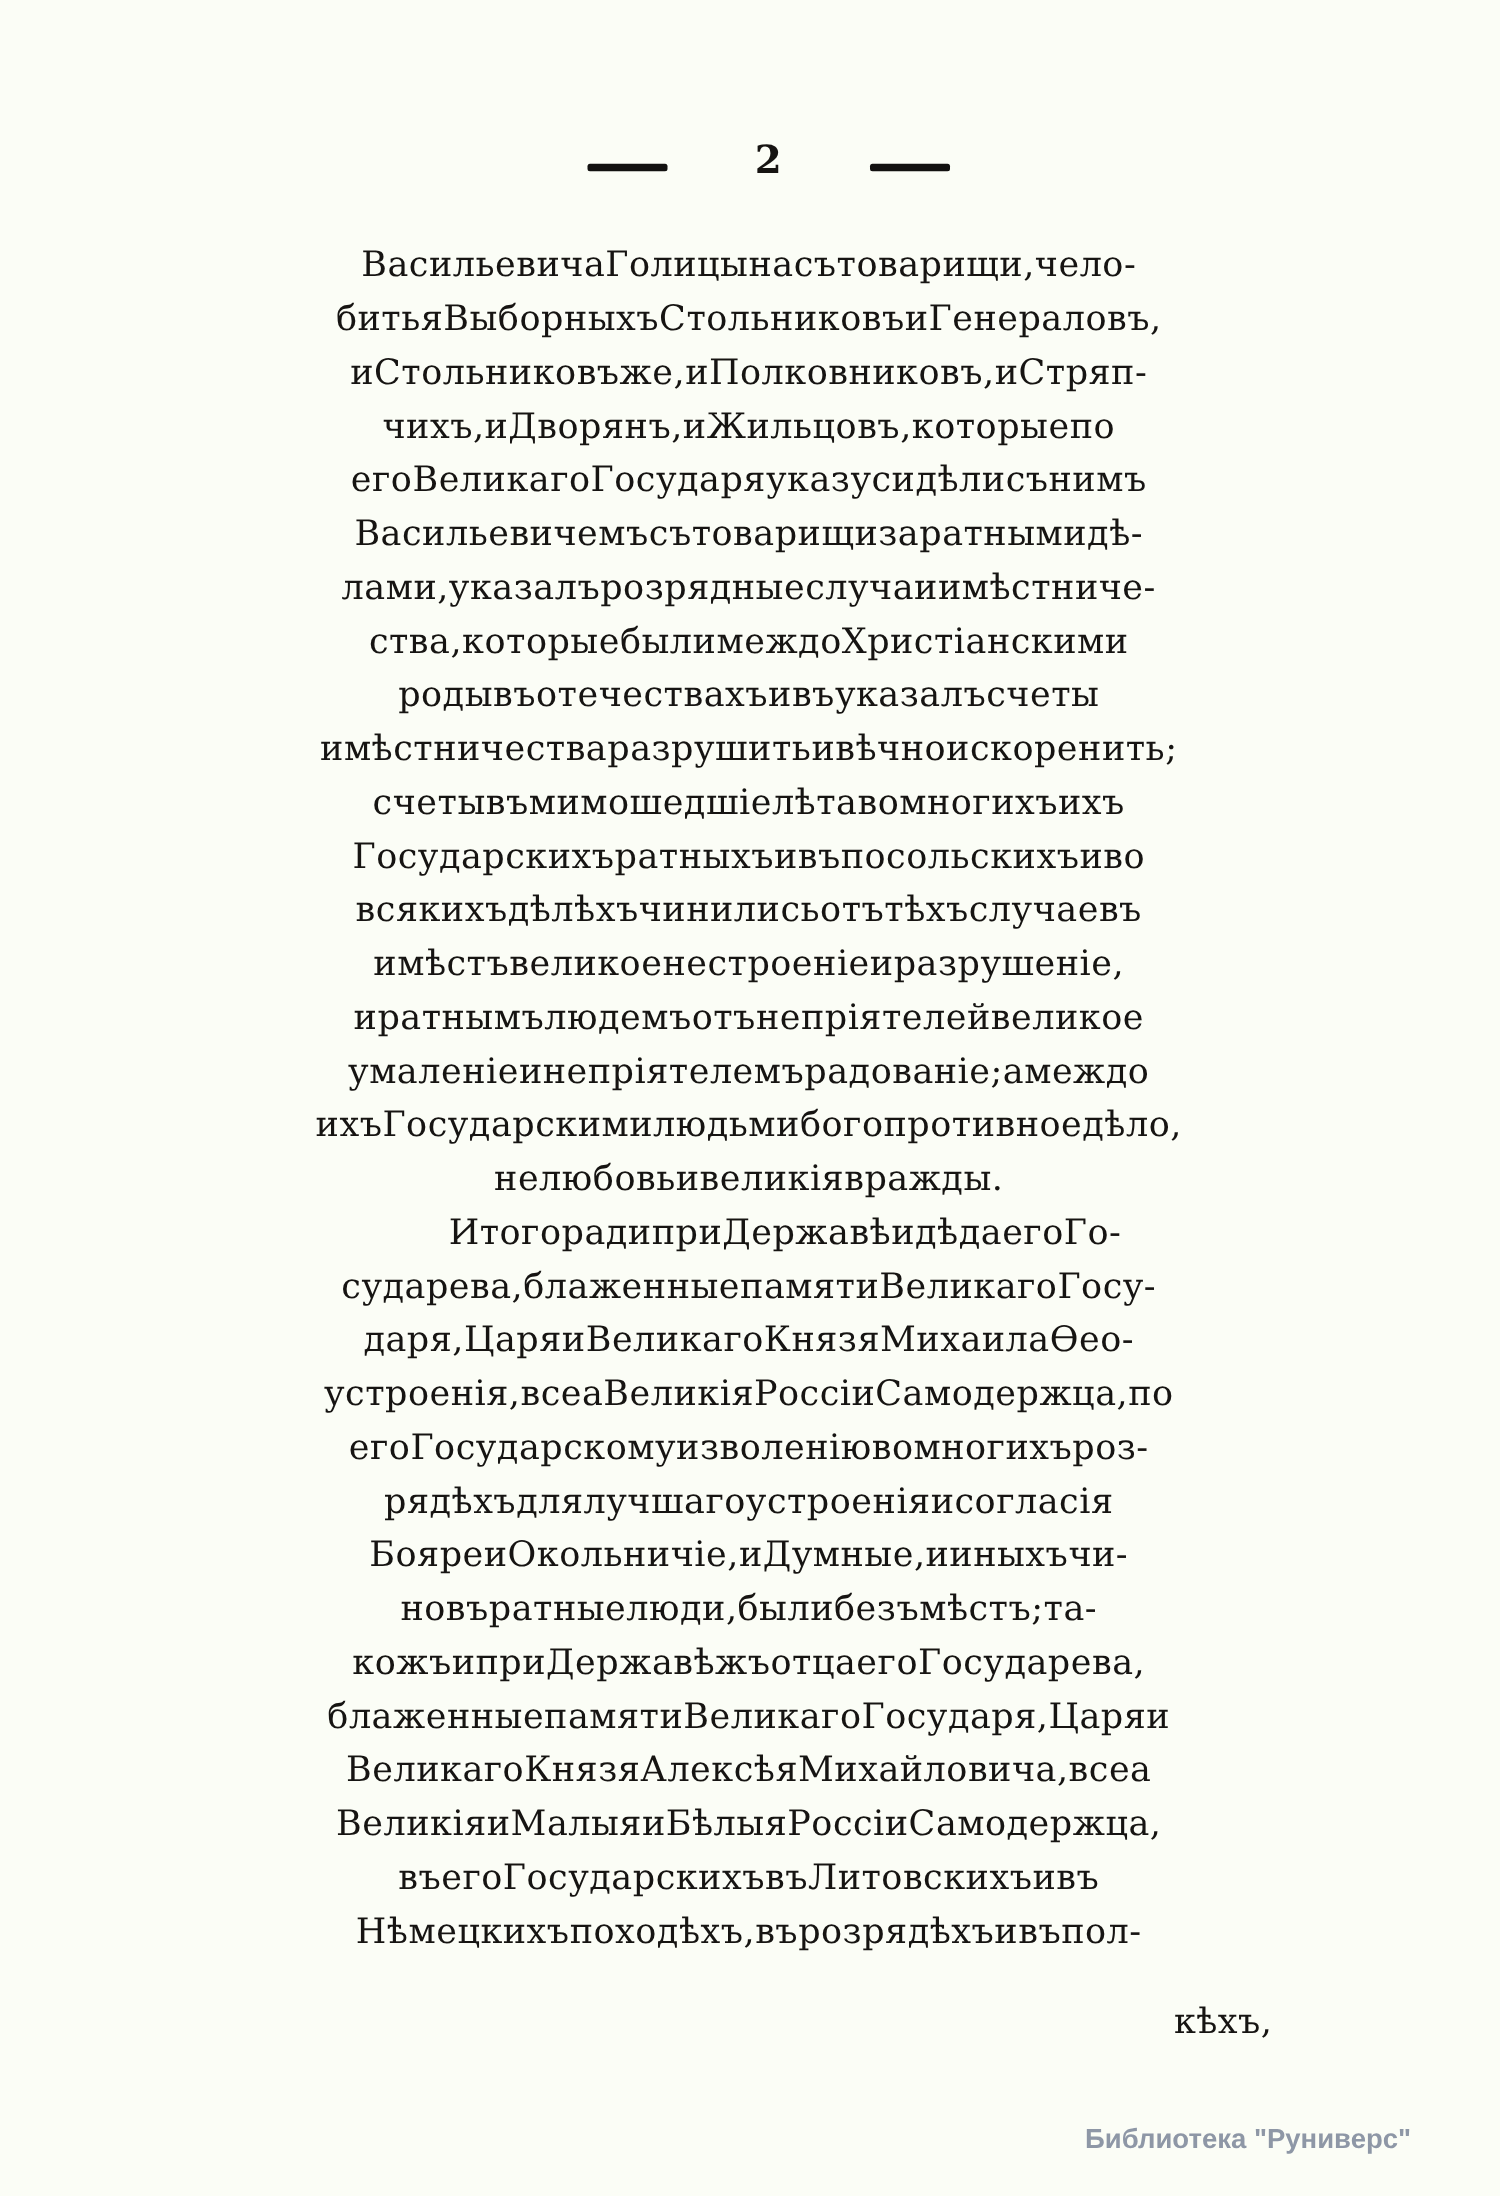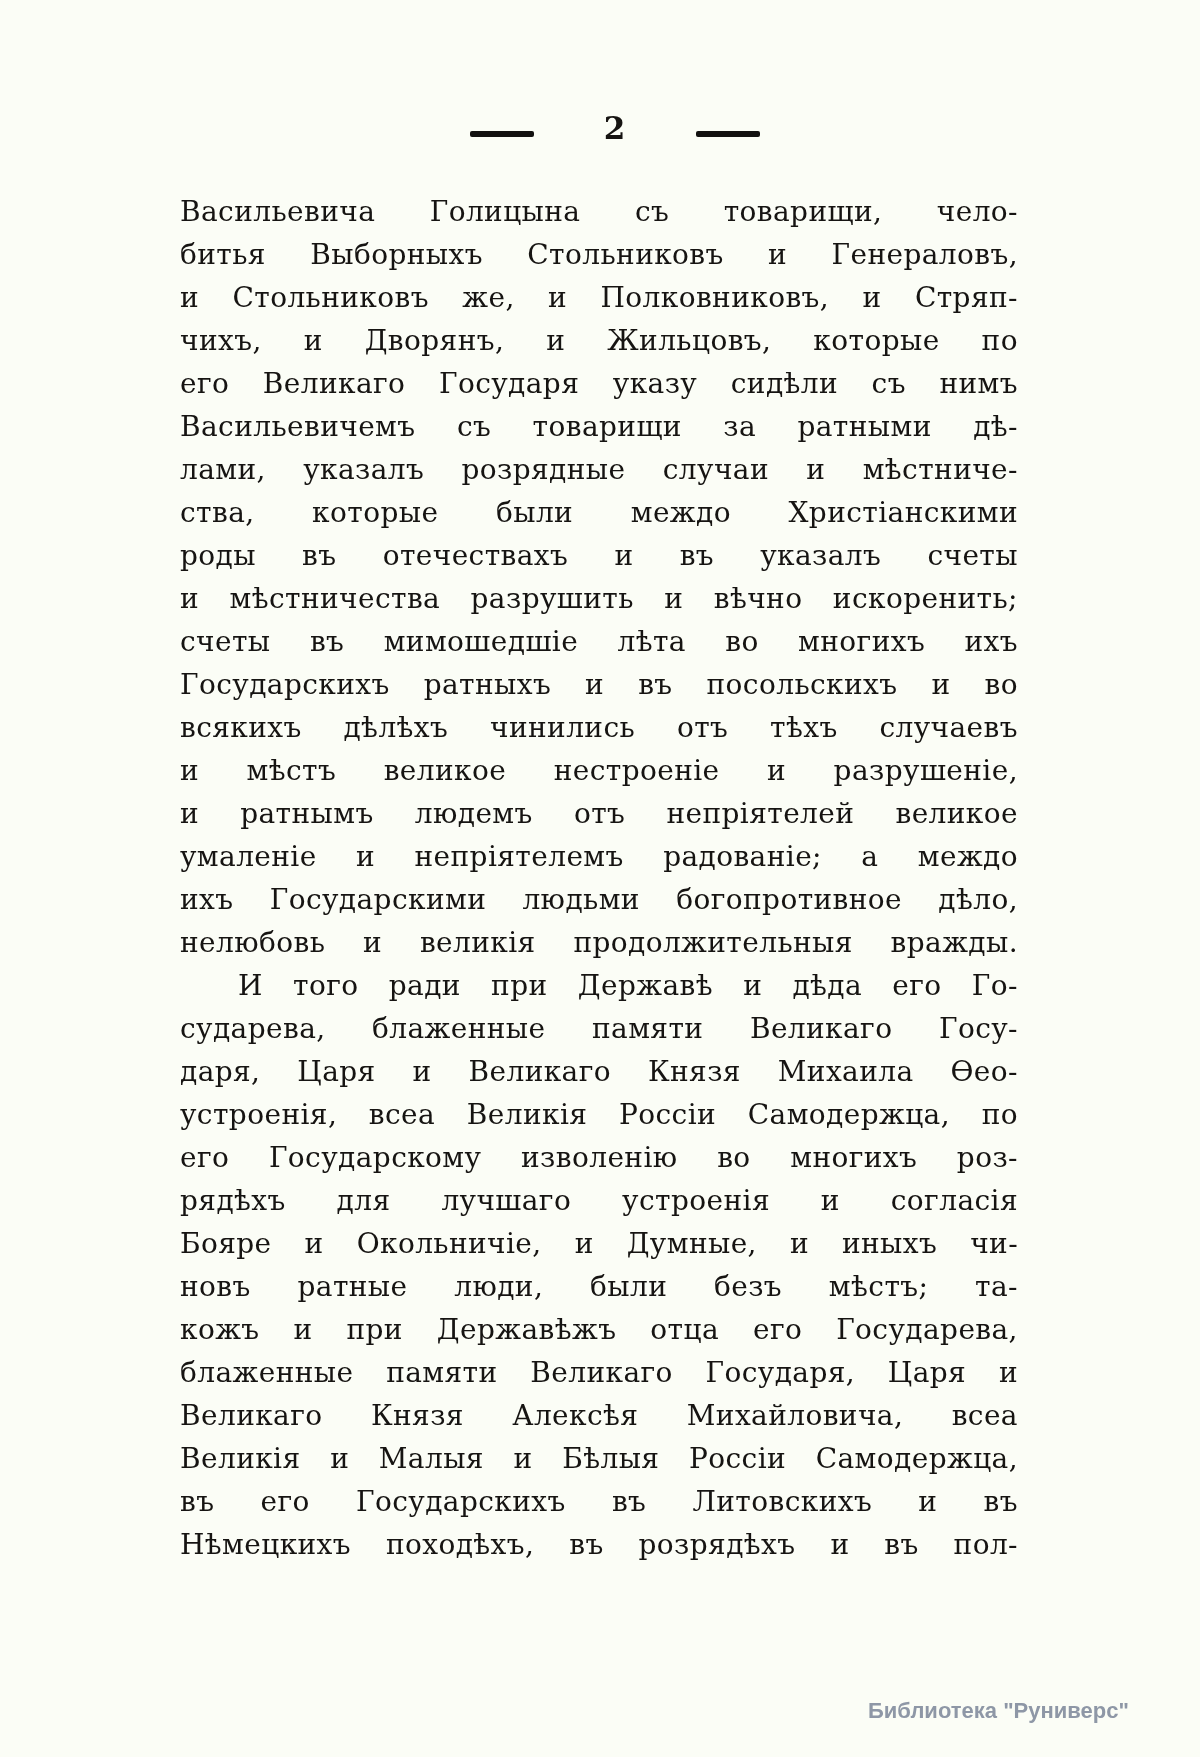--- a/index.html
+++ b/index.html
@@ -43,21 +43,21 @@
   }
   
   #text-block {
     position: absolute;
     left: 180px;
     top: 190px;
     width: 838px;
   }
   .line {
     display: flex;
-    justify-content: space-between;
+    justify-content: center;
     height: 43px;
     align-items: center;
     font-size: 28px;
     letter-spacing: 0.4px;
     white-space: nowrap;
   }
   .line.indent {
     padding-left: 58px;
   }
   .line span { display: inline-block; }
@@ -234,21 +234,20 @@
         <span>ихъ</span>
         <span>Государскими</span>
         <span>людьми</span>
         <span>богопротивное</span>
         <span>дѣло,</span>
       </div>
       <div class="line">
         <span>нелюбовь</span>
         <span>и</span>
         <span>великія</span>
-        <span>продолжительныя</span>
         <span>вражды.</span>
       </div>
       <div class="line indent">
         <span>И</span>
         <span>того</span>
         <span>ради</span>
         <span>при</span>
         <span>Державѣ</span>
         <span>и</span>
         <span>дѣда</span>
@@ -360,16 +359,19 @@
         <span>Нѣмецкихъ</span>
         <span>походѣхъ,</span>
         <span>въ</span>
         <span>розрядѣхъ</span>
         <span>и</span>
         <span>въ</span>
         <span>пол-</span>
       </div>
     </div>
 
+  <div id="catchword-row">
+    <span>кѣхъ,</span>
+  </div>
 
   <div id="watermark">Библиотека "Руниверс"</div>
 
 </div>
 
 </body></html>

